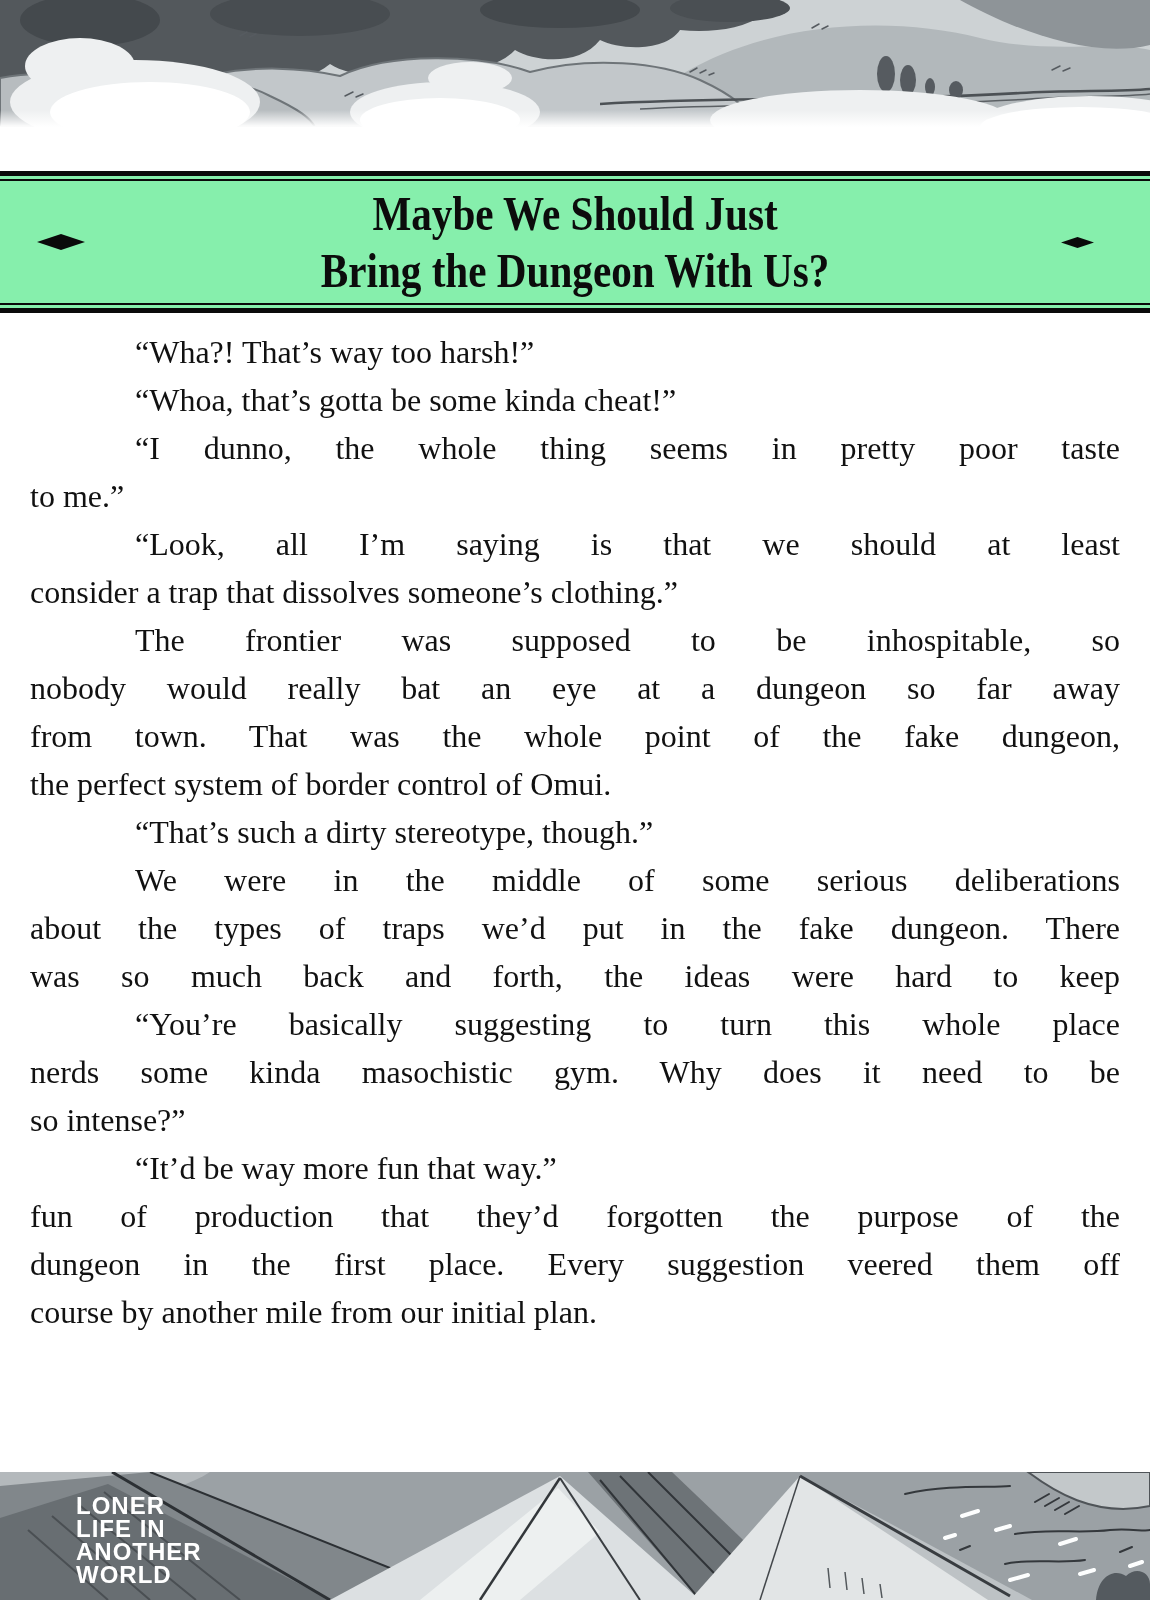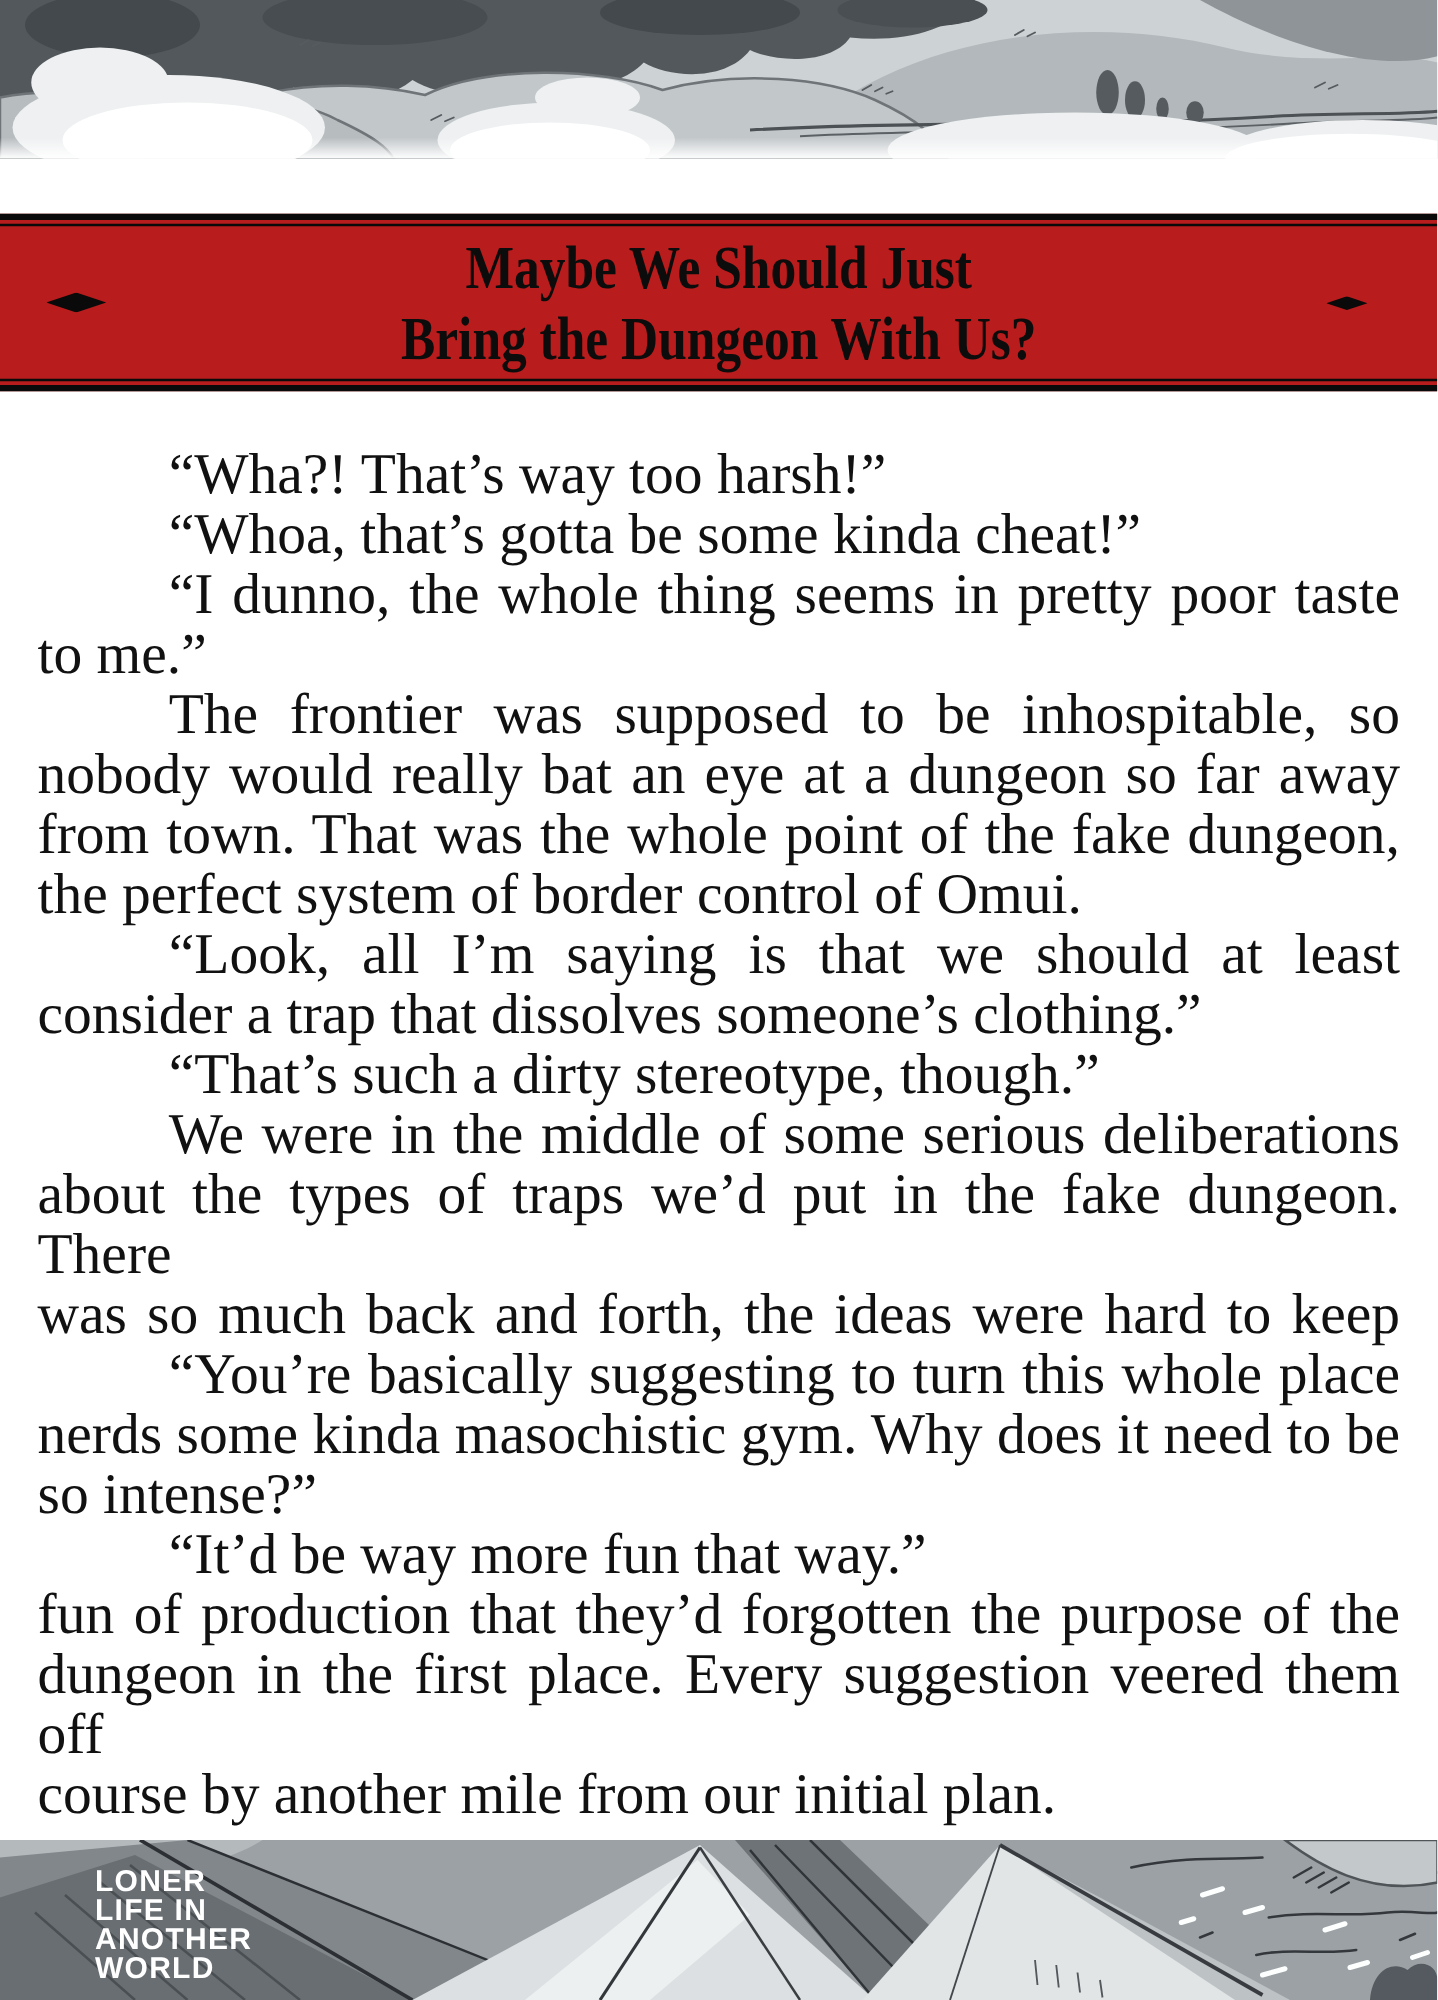--- a/index.html
+++ b/index.html
@@ -10,40 +10,40 @@
     background:#ffffff;
     overflow:hidden;
     font-family:"Liberation Serif", serif;
     color:#141414;
   }
   
   .top-banner{position:absolute;left:0;top:0;width:1150px;height:127px;}
   .bottom-banner{position:absolute;left:0;top:1472px;width:1150px;height:128px;}
   .top-banner svg,.bottom-banner svg{display:block;width:100%;height:100%;}
   
-  .chapter-header{position:absolute;left:0;top:171px;width:1150px;height:142px;background:#b91c1c;}
+  .chapter-header{position:absolute;left:0;top:171px;width:1150px;height:142px;background:#86efac;}
   .rule{position:absolute;left:0;width:1150px;background:#0a0a0a;}
   .rule.t-thick{top:0;height:5px;}
   .rule.t-thin{top:8px;height:2px;}
   .rule.b-thin{top:132px;height:2px;}
   .rule.b-thick{top:137px;height:5px;}
   .chapter-title{
     position:absolute;left:0;top:10px;width:1150px;height:122px;
     display:flex;flex-direction:column;justify-content:center;align-items:center;
     font-weight:bold;font-size:49px;line-height:57px;letter-spacing:0px;
     transform:scaleX(0.84);transform-origin:50% 50%;
     text-align:center;color:#0c0c0c;
   }
   .diamond{position:absolute;background:#0a0a0a;clip-path:polygon(50% 0,100% 50%,50% 100%,0 50%);}
   .diamond.left{left:37px;top:234px;width:48px;height:16px;}
   .diamond.right{left:1061px;top:237px;width:33px;height:11px;}
   
   .body-text{
     position:absolute;left:30px;top:328px;width:1090px;
-    font-size:46px;line-height:48px;color:#111111;margin-top:27px;
+    font-size:32px;line-height:48px;color:#111111;
   }
   .body-text p{margin:0;padding:0;}
   .ln{display:block;text-align:justify;text-align-last:justify;white-space:normal;}
   .ln.first{padding-left:105px;}
   .ln.last{text-align-last:left;}
   
   .series-logo{
     position:absolute;left:76px;top:1494px;
     font-family:"Liberation Sans", sans-serif;
     font-weight:bold;font-size:24px;line-height:23px;letter-spacing:1px;
@@ -132,28 +132,28 @@
       <span class="ln first last">“Wha?! That’s way too harsh!”</span>
     </p>
     <p>
       <span class="ln first last">“Whoa, that’s gotta be some kinda cheat!”</span>
     </p>
     <p>
       <span class="ln first">“I dunno, the whole thing seems in pretty poor taste</span>
       <span class="ln last">to me.”</span>
     </p>
     <p>
+      <span class="ln first">“Look, all I’m saying is that we should at least</span>
+      <span class="ln last">consider a trap that dissolves someone’s clothing.”</span>
+    </p>
+    <p>
       <span class="ln first">The frontier was supposed to be inhospitable, so</span>
       <span class="ln">nobody would really bat an eye at a dungeon so far away</span>
       <span class="ln">from town. That was the whole point of the fake dungeon,</span>
       <span class="ln last">the perfect system of border control of Omui.</span>
-    </p>
-    <p>
-      <span class="ln first">“Look, all I’m saying is that we should at least</span>
-      <span class="ln last">consider a trap that dissolves someone’s clothing.”</span>
     </p>
     <p>
       <span class="ln first last">“That’s such a dirty stereotype, though.”</span>
     </p>
     <p>
       <span class="ln first">We were in the middle of some serious deliberations</span>
       <span class="ln">about the types of traps we’d put in the fake dungeon. There</span>
       <span class="ln">was so much back and forth, the ideas were hard to keep</span>
     </p>
     <p>

